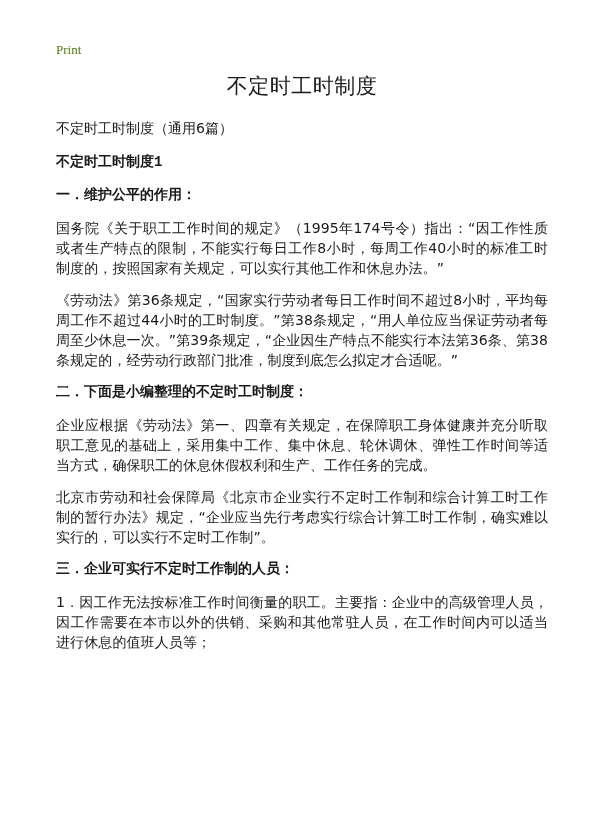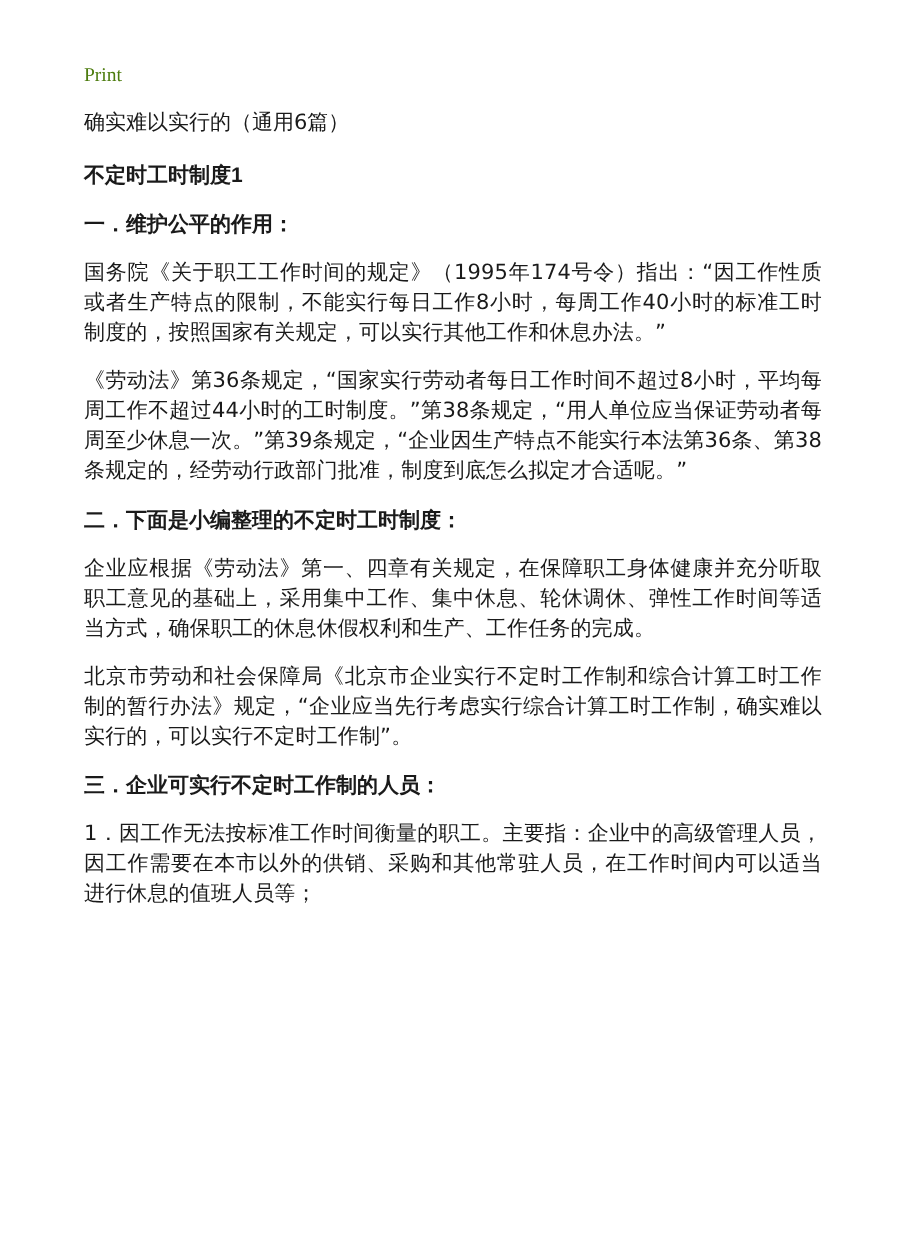--- a/index.html
+++ b/index.html
@@ -17,31 +17,32 @@
     text-align: center; font-size: 21px; font-weight: normal;
     margin: 0 0 18px 0; line-height: 28px; letter-spacing: 0.5px;
   }
   .subtitle { font-size: 14px; margin: 0 0 14px 0; line-height: 20px; }
   p.para {
     font-size: 14px; line-height: 20px; margin: 0 0 12px 0;
     text-align: justify; letter-spacing: 0.1px;
   }
   h2.section-head, h3.sub-head {
     font-size: 14px; font-weight: bold; margin: 0 0 13px 0; line-height: 20px;
-    font-family: Liberation Sans, sans-serif;
+    font-family: Liberation Mono, monospace;
   }
 </style>
 </head>
 <body>
 
 <div class="page">
   <div class="print-label">Print</div>
 
+  <h1 class="doc-title">不定时工时制度</h1>
 
-  <div class="subtitle">确实难以实行的（通用6篇）</div>
+  <div class="subtitle">不定时工时制度（通用6篇）</div>
 
 
   <h2 class="section-head">不定时工时制度1</h2>
 
   <h3 class="sub-head">一．维护公平的作用：</h3>
   <p class="para">国务院《关于职工工作时间的规定》（1995年174号令）指出：“因工作性质或者生产特点的限制，不能实行每日工作8小时，每周工作40小时的标准工时制度的，按照国家有关规定，可以实行其他工作和休息办法。”</p>
   <p class="para">《劳动法》第36条规定，“国家实行劳动者每日工作时间不超过8小时，平均每周工作不超过44小时的工时制度。”第38条规定，“用人单位应当保证劳动者每周至少休息一次。”第39条规定，“企业因生产特点不能实行本法第36条、第38条规定的，经劳动行政部门批准，制度到底怎么拟定才合适呢。”</p>
 
   <h3 class="sub-head">二．下面是小编整理的不定时工时制度：</h3>
   <p class="para">企业应根据《劳动法》第一、四章有关规定，在保障职工身体健康并充分听取职工意见的基础上，采用集中工作、集中休息、轮休调休、弹性工作时间等适当方式，确保职工的休息休假权利和生产、工作任务的完成。</p>

